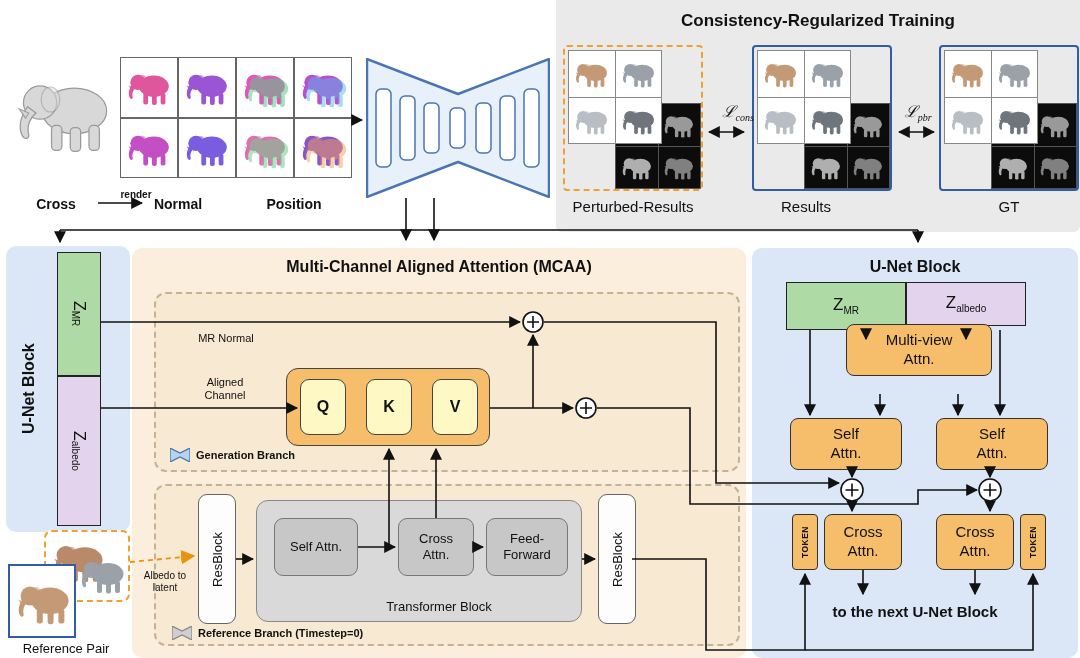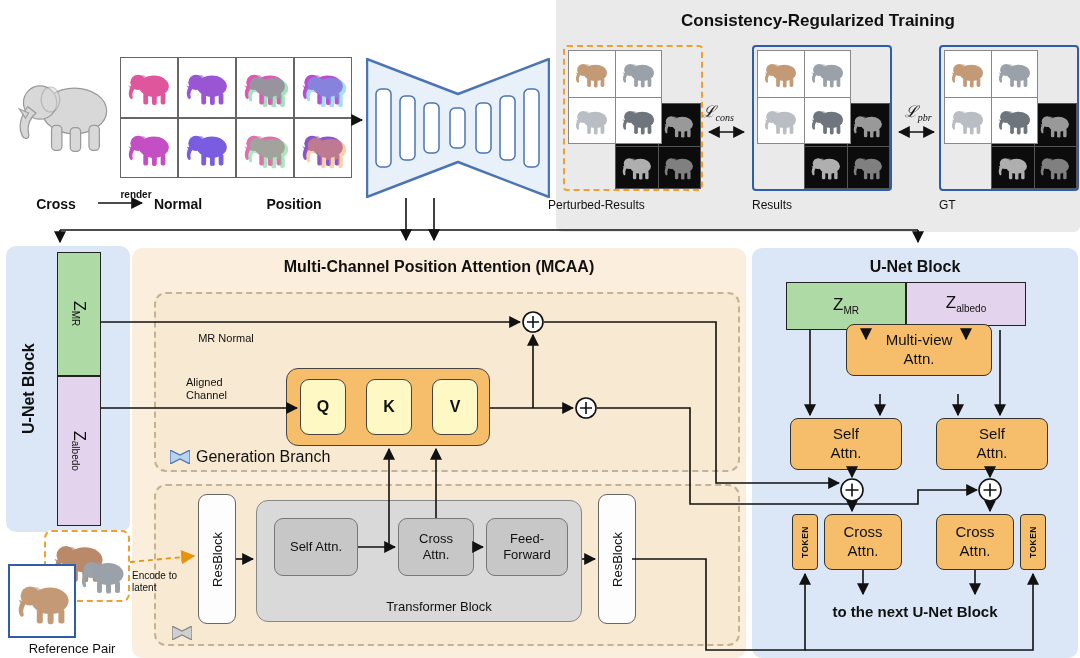--- a/index.html
+++ b/index.html
@@ -6,43 +6,43 @@
   html,body{width:1080px;height:658px}
   body{position:relative;background:#fff;font-family:"Liberation Sans",sans-serif;color:#111;overflow:hidden}
   :root{
     --panel-blue:#dbe7f6; --panel-cream:#fbeedd; --inner-cream:#f8e9d2;
     --green:#aedaa5; --purple:#e4d3ec; --orange-fill:#f6bd6b; --yellow:#fdf8c4;
     --gray-panel:#eaeaea; --blue-border:#2f5da8; --orange-dashed:#f0a030;
     --unet-fill:#e8f0fa; --unet-stroke:#4a74b4; --gray-box:#d9d9d9; --gray-inner:#c7c7c7;
   }
   .abs{position:absolute}
   .panel{position:absolute;border-radius:10px}
-  .center{display:flex;align-items:center;justify-content:center;text-align:left}
+  .center{display:flex;align-items:center;justify-content:center;text-align:center}
   .bold{font-weight:bold}
   .vtext{writing-mode:vertical-rl;transform:rotate(180deg)}
   .vz{writing-mode:vertical-rl}
   .box{position:absolute;display:flex;align-items:center;justify-content:center;text-align:center}
   .obox{background:var(--orange-fill);border:1.5px solid #333;border-radius:8px;font-size:15px;line-height:1.25}
   .zb{border:1.5px solid #222;font-size:16px}
   sub{font-size:10px}
   .dashedbox{position:absolute;border:2px dashed #c2b394;border-radius:12px;background:var(--inner-cream)}
-  .branch-label{position:absolute;display:flex;align-items:center;gap:6px;font-weight:normal;font-size:16px}
+  .branch-label{position:absolute;display:flex;align-items:center;gap:6px;font-weight:bold;font-size:11px}
   .qkv{position:absolute;width:46px;height:56px;background:var(--yellow);border:1.5px solid #444;border-radius:9px;display:flex;align-items:center;justify-content:center;font-size:16px;font-weight:bold}
   .tfbox{position:absolute;background:var(--gray-inner);border:1.5px solid #777;border-radius:9px;display:flex;align-items:center;justify-content:center;font-size:13px;line-height:1.2}
   .tfbox span{display:inline-block;width:54px;text-align:center}
   .resblock{position:absolute;background:#fdfdfd;border:1.5px solid #666;border-radius:9px;display:flex;align-items:center;justify-content:center;font-size:13px}
   .cgroup{position:absolute;width:140px;height:146px;border-radius:4px}
   .wgrid{position:absolute;left:3px;top:3px;width:94px;height:94px;display:grid;grid-template-columns:1fr 1fr;grid-template-rows:1fr 1fr;gap:1px;background:#888;border:1px solid #888}
   .wcell{background:#fff;display:flex;align-items:center;justify-content:center}
   .bgrid{position:absolute;left:50px;top:56px;width:86px;height:86px;display:grid;grid-template-columns:1fr 1fr;grid-template-rows:1fr 1fr;gap:1px;background:#555;border:1px solid #555}
   .bcell{background:#0c0c0c;display:flex;align-items:center;justify-content:center}
   .wcell svg,.bcell svg{width:82%;height:82%}
   .mapcell{background:#fff;border:1px solid #666;display:flex;align-items:center;justify-content:center}
   .mapcell svg{width:86%;height:86%}
-  .caption{position:absolute;font-size:12px;}
+  .caption{position:absolute;font-size:15px;text-align:center}
   .loss{position:absolute;font-family:"Liberation Serif",serif;font-style:italic;font-size:16px;text-align:center}
   .token{position:absolute;background:var(--orange-fill);border:1.5px solid #333;border-radius:4px;display:flex;align-items:center;justify-content:center;font-size:8.5px;font-weight:bold;letter-spacing:.5px}
 </style>
 </head>
 <body>
 
 <svg width="0" height="0" style="position:absolute" aria-hidden="true">
   <defs>
     <symbol id="eleph" viewBox="0 0 100 80">
       <ellipse cx="60" cy="38" rx="31" ry="22"></ellipse>
@@ -266,42 +266,42 @@
         </svg>
       </div>
     <div class="wcell">
         <svg viewBox="0 0 100 80">
           <use href="#eleph" fill="#6f757c"></use>
         </svg>
       </div>
   </div>
 </div>
 
-<div class="loss" style="left:690px;top:100px;width:56px;z-index:5">
+<div class="loss" style="left:710px;top:100px;width:56px;z-index:5">
   <span>ℒ</span><sub>cons</sub>
 </div>
 <div class="loss" style="left:890px;top:100px;width:56px;z-index:5">
   <span>ℒ</span><sub>pbr</sub>
 </div>
 
 <div class="caption" style="left:548px;top:198px;width:170px;z-index:5">Perturbed-Results</div>
-<div class="caption" style="left:752px;top:198px;width:140px;z-index:5">Results</div>
+<div class="caption" style="left:736px;top:198px;width:140px;z-index:5">Results</div>
 <div class="caption" style="left:939px;top:198px;width:140px;z-index:5">GT</div>
 
 <div class="panel" style="left:6px;top:246px;width:124px;height:286px;background:var(--panel-blue)"></div>
 <div class="abs center bold vtext" style="left:12px;top:246px;width:34px;height:286px;font-size:16px;z-index:5">U-Net Block</div>
 <div class="box zb" style="left:57px;top:252px;width:44px;height:124px;background:var(--green);z-index:5">
   <span class="vz"><span>Z</span><sub>MR</sub></span>
 </div>
 <div class="box zb" style="left:57px;top:376px;width:44px;height:150px;background:var(--purple);z-index:5">
   <span class="vz"><span>Z</span><sub>albedo</sub></span>
 </div>
 
 <div class="panel" style="left:132px;top:248px;width:614px;height:410px;background:var(--panel-cream)"></div>
-<div class="abs center bold" style="left:152px;top:256px;width:574px;height:22px;font-size:16px;z-index:5">Multi-Channel Position Attention (MCAA)</div>
+<div class="abs center bold" style="left:152px;top:256px;width:574px;height:22px;font-size:16px;z-index:5">Multi-Channel Aligned Attention (MCAA)</div>
 
 <div class="dashedbox" style="left:154px;top:292px;width:586px;height:180px;z-index:2"></div>
 <div class="abs center" style="left:194px;top:324px;width:64px;height:30px;font-size:11px;line-height:1.2;z-index:5">MR Normal</div>
 <div class="abs center" style="left:186px;top:374px;width:78px;height:30px;font-size:11px;line-height:1.2;z-index:5">Aligned Channel</div>
 
 <div class="abs" style="left:286px;top:368px;width:204px;height:78px;background:var(--orange-fill);border:1.5px solid #444;border-radius:12px;z-index:4"></div>
 <div class="qkv" style="left:300px;top:379px;z-index:5">Q</div>
 <div class="qkv" style="left:366px;top:379px;z-index:5">K</div>
 <div class="qkv" style="left:432px;top:379px;z-index:5">V</div>
 
@@ -327,22 +327,23 @@
     <span>Feed-Forward</span>
   </div>
 <div class="abs center" style="left:256px;top:598px;width:366px;height:16px;font-size:13px;z-index:5">Transformer Block</div>
 <div class="resblock" style="left:598px;top:494px;width:38px;height:130px;z-index:5">
   <span class="vtext">ResBlock</span>
 </div>
 <div class="branch-label" style="left:172px;top:626px;z-index:5">
   <svg width="20" height="14" viewBox="0 0 20 14">
       <polygon points="0,0 10,5 20,0 20,14 10,9 0,14" fill="#cfcfcf" stroke="#888" stroke-width="1.3"></polygon>
     </svg>
-</div>
-<div class="abs center" style="left:132px;top:568px;width:66px;height:28px;font-size:10px;line-height:1.25;z-index:5">Encode to latent</div>
+  <span>Reference Branch (Timestep=0)</span>
+</div>
+<div class="abs center" style="left:132px;top:568px;width:66px;height:28px;font-size:10px;line-height:1.25;z-index:5">Albedo to latent</div>
 
 <div class="panel" style="left:752px;top:248px;width:326px;height:410px;background:var(--panel-blue)"></div>
 <div class="abs center bold" style="left:752px;top:256px;width:326px;height:22px;font-size:16px;z-index:5">U-Net Block</div>
 
 <div class="box zb" style="left:786px;top:282px;width:120px;height:48px;background:var(--green);z-index:5;font-size:17px">
   <span><span>Z</span><sub>MR</sub></span>
 </div>
 <div class="box zb" style="left:906px;top:282px;width:120px;height:44px;background:var(--purple);z-index:5;font-size:17px">
   <span><span>Z</span><sub>albedo</sub></span>
 </div>
@@ -378,21 +379,21 @@
     </svg>
   <svg viewBox="0 0 100 80" style="position:absolute;left:32px;top:22px;width:50px;height:42px">
       <use href="#eleph" fill="#9aa1a9"></use>
     </svg>
 </div>
 <div class="abs" style="left:8px;top:564px;width:68px;height:74px;border:2px solid var(--blue-border);background:#fff;z-index:7">
   <svg viewBox="0 0 100 80" style="position:absolute;left:4px;top:12px;width:60px;height:48px">
       <use href="#eleph" fill="#c49a76"></use>
     </svg>
 </div>
-<div class="abs center" style="left:8px;top:640px;width:128px;height:16px;font-size:13px;z-index:7">Reference Pair</div>
+<div class="abs center" style="left:2px;top:640px;width:128px;height:16px;font-size:13px;z-index:7">Reference Pair</div>
 
 <svg width="1080" height="658" style="position:absolute;left:0;top:0;z-index:40;pointer-events:none">
   <defs>
     <marker id="ab" viewBox="0 0 10 10" refX="9" refY="5" markerWidth="7.5" markerHeight="7.5" orient="auto-start-reverse">
         <path d="M0,0 L10,5 L0,10 z" fill="#111"></path>
       </marker>
     <marker id="ao" viewBox="0 0 10 10" refX="9" refY="5" markerWidth="8" markerHeight="8" orient="auto-start-reverse">
         <path d="M0,0 L10,5 L0,10 z" fill="#e8930c"></path>
       </marker>
   </defs>

